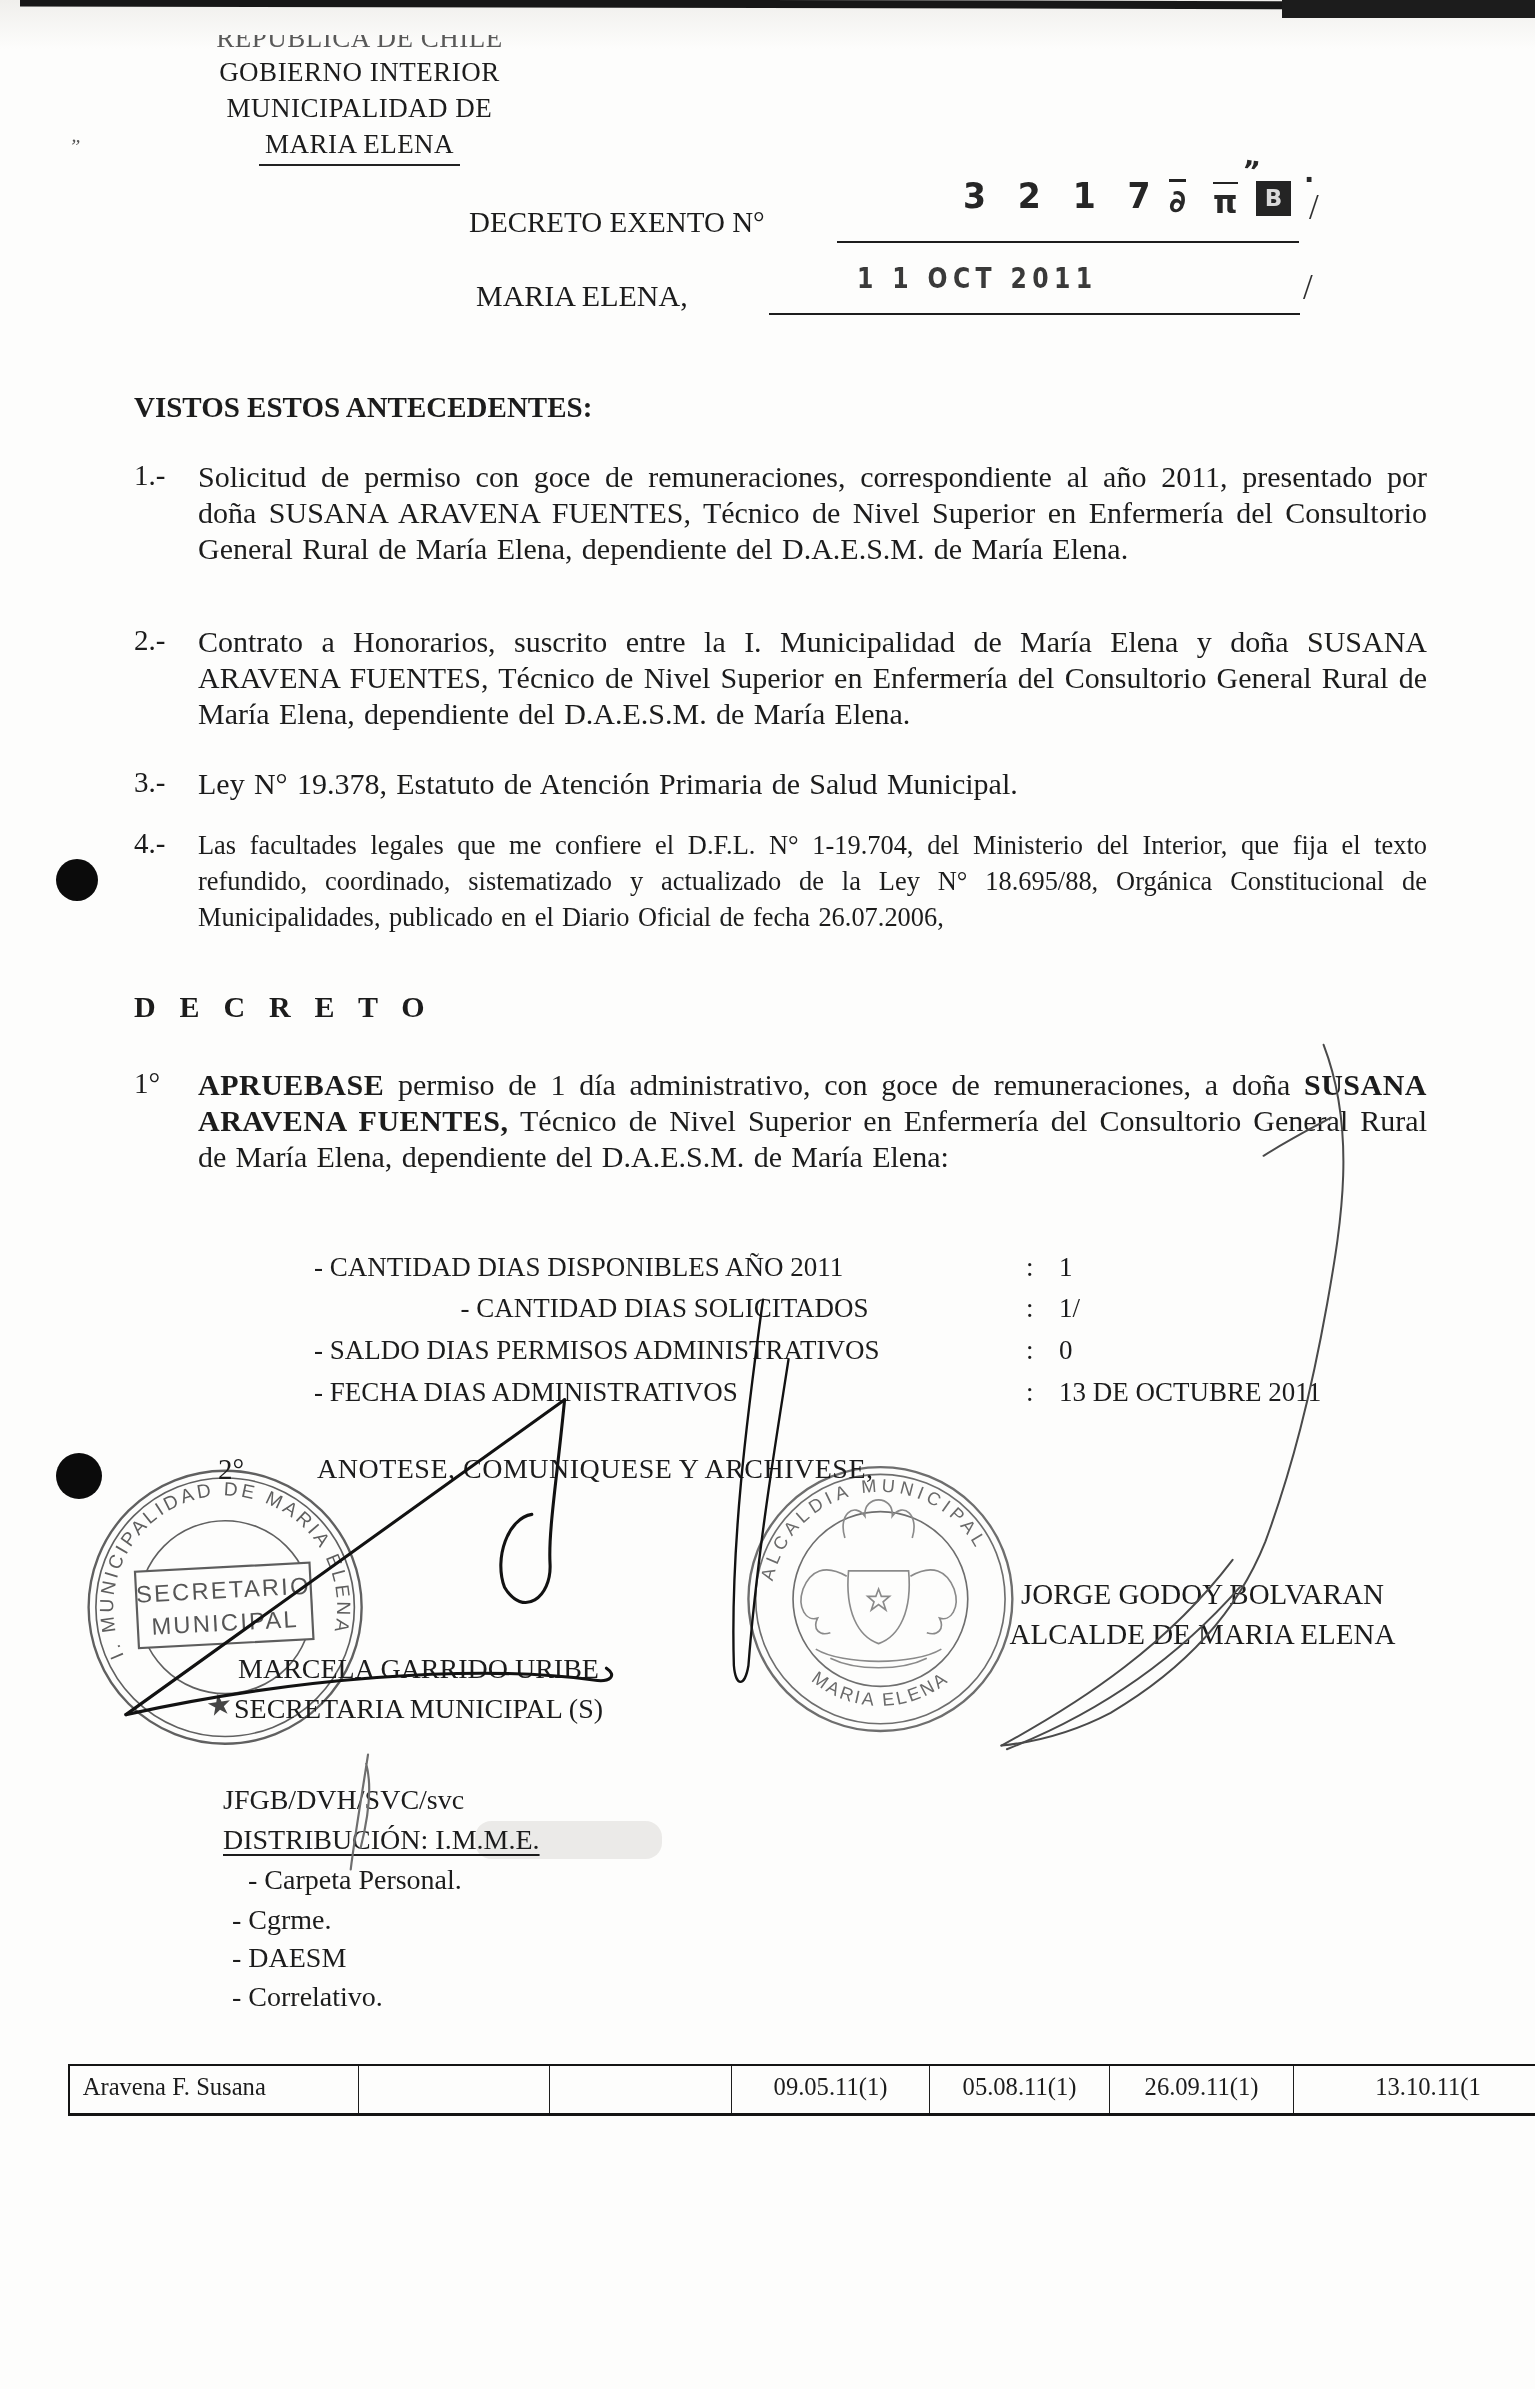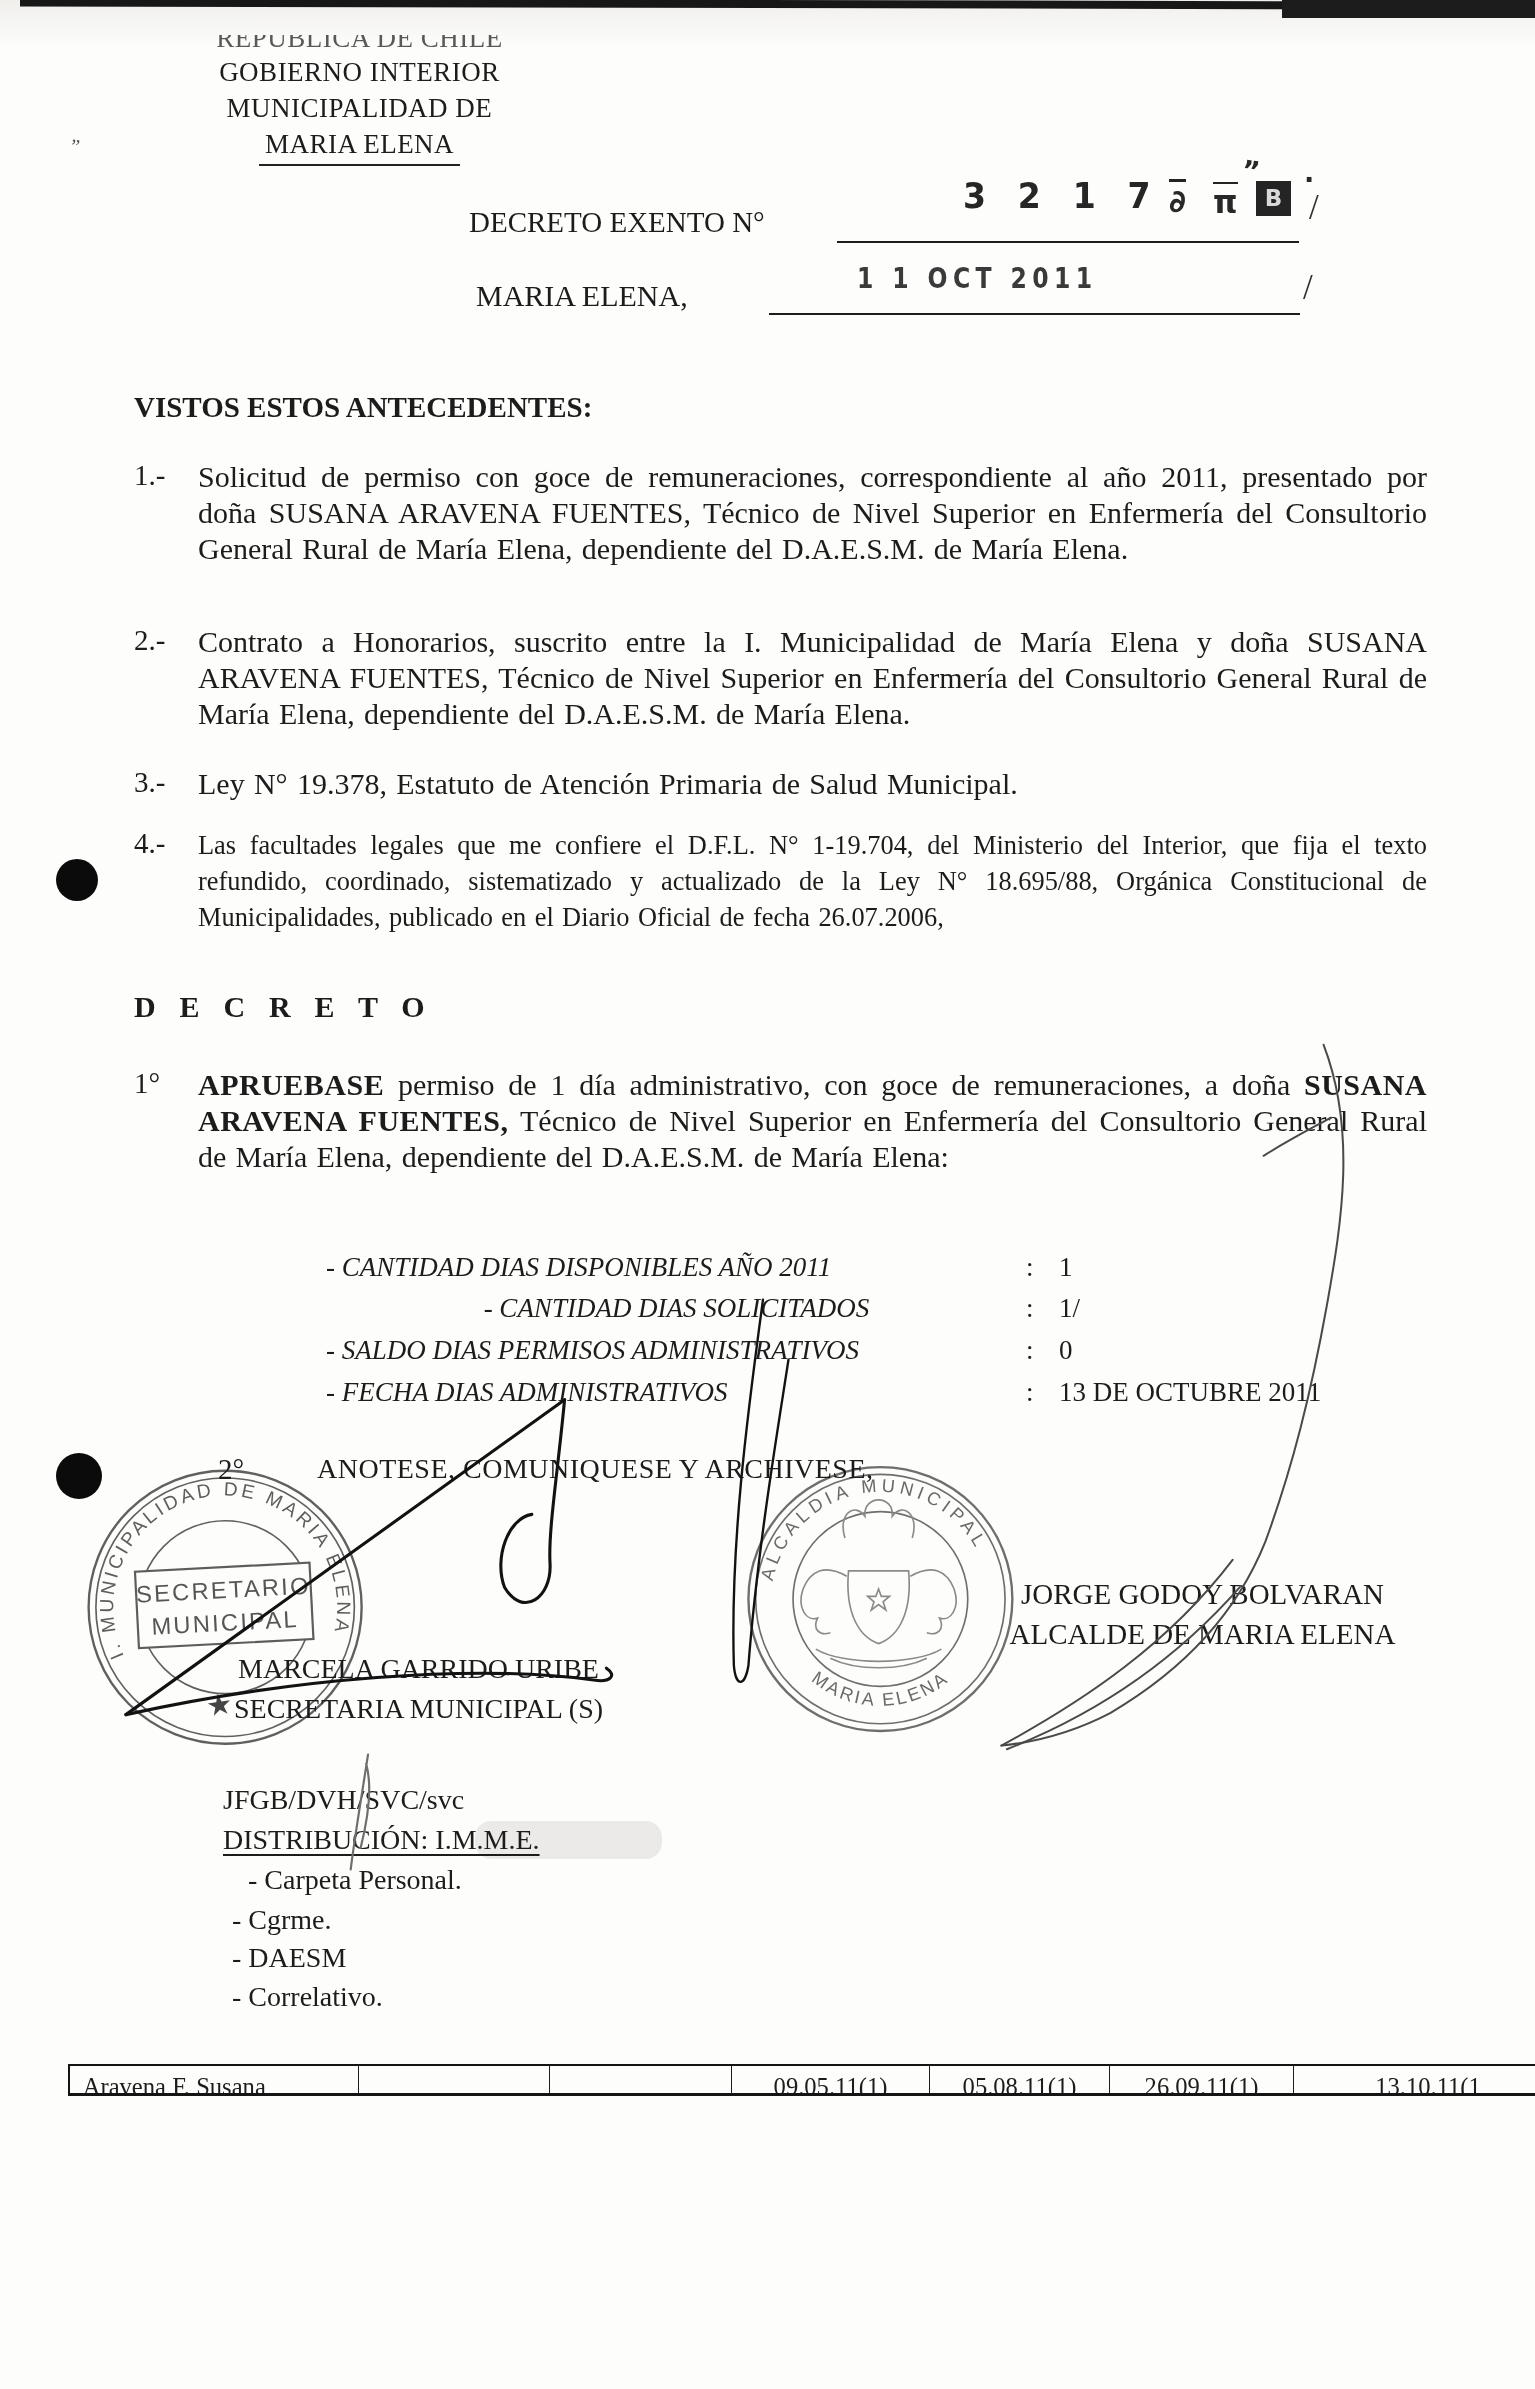--- a/index.html
+++ b/index.html
@@ -44,36 +44,36 @@
   
   .vistos{left:134px;top:391px;font-size:29px;font-weight:bold;}
   .row{left:134px;width:1285px;}
   .row .num{position:absolute;left:0;top:0;font-size:29px;}
   .row .txt{display:block;margin-left:64px;width:1229px;text-align:justify;font-size:30px;line-height:36px;word-spacing:1.8px;}
   .r1{top:459px;} .r2{top:624px;} .r3{top:766px;}
   .r4{top:827px;} .r4 .txt{font-size:26.4px;line-height:36px;}
   .decreto-h{left:134px;top:990px;font-size:30px;font-weight:bold;letter-spacing:8.2px;}
   .r5{top:1067px;} .r5 .txt b{letter-spacing:0.5px;}
   .detail{left:314px;width:1092px;height:42px;font-size:27px;}
-  .detail .dl{position:absolute;left:12px;top:0;width:701px;white-space:nowrap;font-style:italic;}
+  .detail .dl{position:absolute;left:0;top:0;width:701px;white-space:nowrap;}
   .detail .dc{position:absolute;left:712px;top:0;}
   .detail .dv{position:absolute;left:745px;top:0;white-space:nowrap;}
   .d1{top:1252px;} .d2{top:1293px;text-align:center;} .d3{top:1335px;} .d4{top:1377px;}
   .r6n{left:218px;top:1453px;font-size:29px;}
   .r6t{left:317px;top:1453px;font-size:28px;letter-spacing:0.5px;}
   
   .sig-left{left:200px;top:1649px;width:437px;text-align:center;font-size:28px;line-height:40px;}
   .sig-right{left:985px;top:1574px;width:435px;text-align:center;font-size:29px;line-height:40px;}
   
   .inits{left:223px;top:1784px;font-size:28px;}
   .dist{left:223px;top:1824px;font-size:28px;text-decoration:underline;text-decoration-thickness:2.3px;text-underline-offset:4.6px;}
   .fitem{left:232px;font-size:28px;}
   .f1{top:1864px;margin-left:16px;} .f2{top:1904px;} .f3{top:1942px;} .f4{top:1981px;}
   
-  .btable{left:68px;top:2064px;width:1467px;height:32px;display:flex;box-sizing:border-box;
+  .btable{left:68px;top:2064px;width:1467px;height:52px;display:flex;box-sizing:border-box;
     border:2.7px solid #141414;border-right:none;border-bottom-width:3.6px;font-size:24.6px;}
   .btable .cell{box-sizing:border-box;border-right:1.8px solid #1d1d1d;line-height:41px;text-align:center;overflow:hidden;white-space:nowrap;}
   .btable .cell:last-child{border-right:none;text-align:center;padding-left:27px;}
   .c0{width:289px;text-align:left !important;padding-left:12.7px;}
   .c1{width:191px;} .c2{width:182px;} .c3{width:198px;} .c4{width:180px;} .c5{width:184px;} .c6{flex:1;}
   svg.layer{position:absolute;left:0;top:0;}
   .z1{z-index:1;} .z2{z-index:2;} .z3{z-index:3;}
 </style>
 </head>
 <body>

